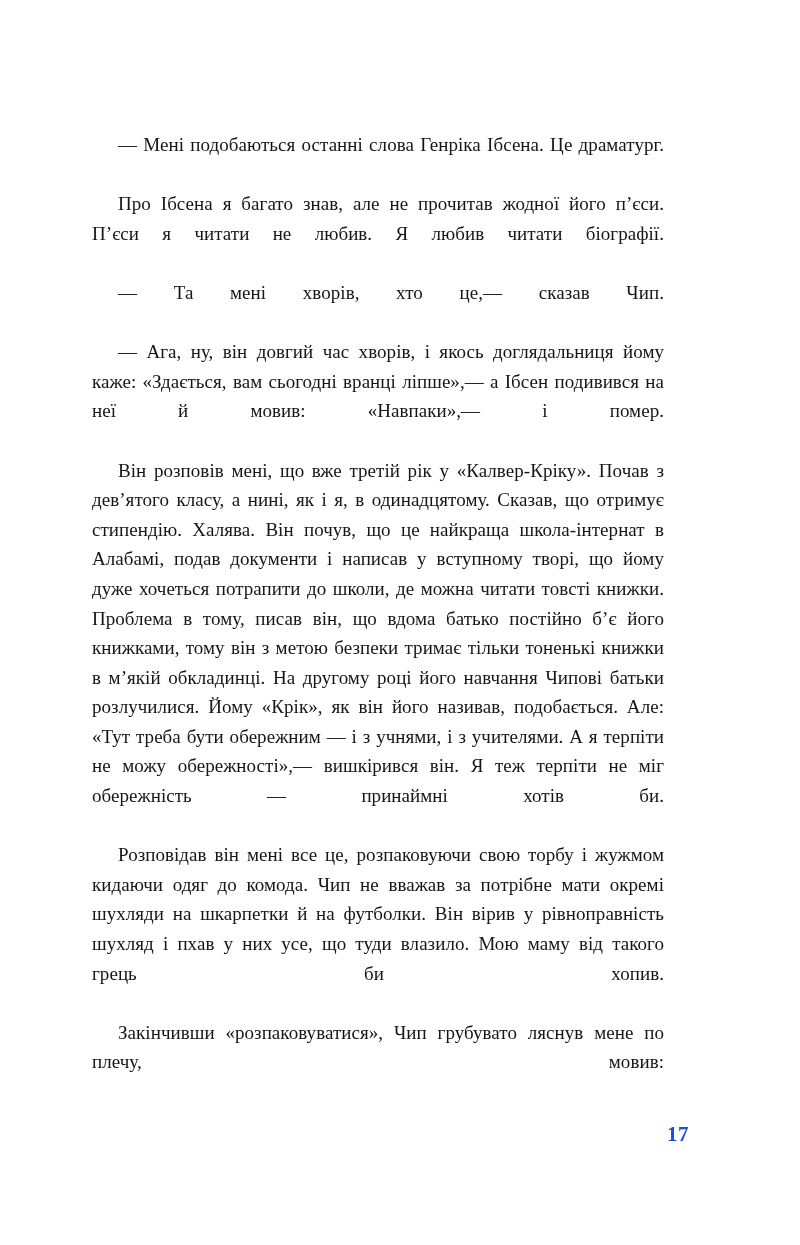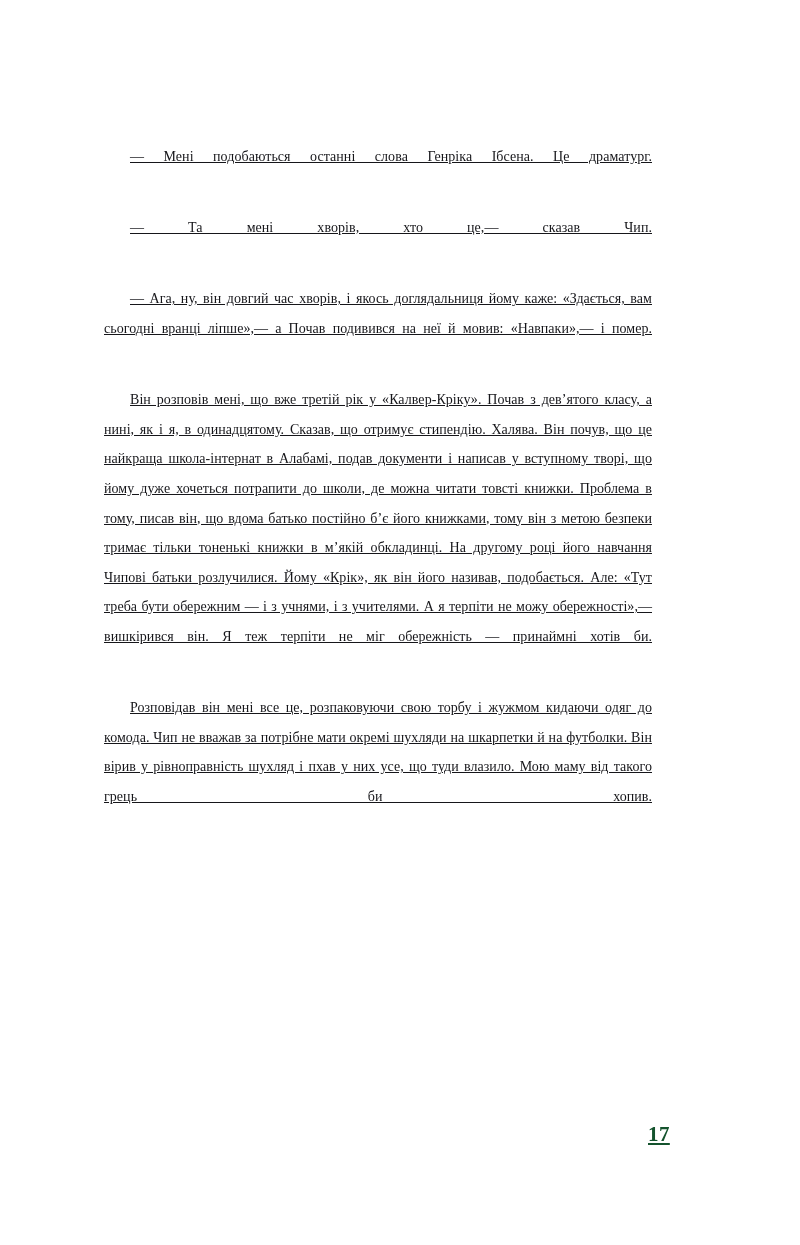--- a/index.html
+++ b/index.html
@@ -23,62 +23,62 @@
   }
 
   .text-block {
     position: absolute;
     left: 92px;
     top: 130px;
     width: 572px;
   }
 
   .para {
-    margin: 12px;
+    margin: 0;
     text-indent: 26px;
     text-align: justify;
     text-justify: inter-word;
-    font-size: 14px;
+    font-size: 19px;
     line-height: 29.6px;
     letter-spacing: 0.05px;
     word-spacing: 0.2px;
     hyphens: manual;
-    text-decoration: underline;
     -webkit-hyphens: manual;
   }
 
   
   .para::after {
     content: "";
     display: inline-block;
     width: 100%;
   }
 
   .page-number {
     position: absolute;
     right: 92px;
     top: 1122px;
     width: 60px;
-    text-align: left;
+    text-align: center;
     font-size: 21px;
     font-weight: bold;
-    color: #14532d;
+    color: #1d4ed8;
     letter-spacing: 0.4px;
     font-family: "Liberation Serif", "DejaVu Serif", serif;
-    text-decoration: underline;
   }
 </style>
 </head>
 <body>
 
 <div class="page">
 
   <div class="text-block">
     <p class="para">— Мені подобаються останні слова Генріка Ібсена. Це драматург.</p>
+    <p class="para">Про Ібсена я багато знав, але не прочитав жодної його п’єси. П’єси я читати не любив. Я любив читати біографії.</p>
     <p class="para">— Та мені хворів, хто це,— сказав Чип.</p>
-    <p class="para">— Ага, ну, він довгий час хворів, і якось доглядальниця йому каже: «Здається, вам сьогодні вранці ліпше»,— а Почав подивився на неї й мовив: «Навпаки»,— і помер.</p>
+    <p class="para">— Ага, ну, він довгий час хворів, і якось доглядальниця йому каже: «Здається, вам сьогодні вранці ліпше»,— а Ібсен подивився на неї й мовив: «Навпаки»,— і помер.</p>
     <p class="para">Він розповів мені, що вже третій рік у «Калвер-Кріку». Почав з дев’ятого класу, а нині, як і я, в одинадцятому. Сказав, що отримує стипендію. Халява. Він почув, що це найкраща школа-інтернат в Алабамі, подав документи і написав у вступному творі, що йому дуже хочеться потрапити до школи, де можна читати товсті книжки. Проблема в тому, писав він, що вдома батько постійно б’є його книжками, тому він з метою безпеки тримає тільки тоненькі книжки в м’якій обкладинці. На другому році його навчання Чипові батьки розлучилися. Йому «Крік», як він його називав, подобається. Але: «Тут треба бути обережним — і з учнями, і з учителями. А я терпіти не можу обережності»,— вишкірився він. Я теж терпіти не міг обережність — принаймні хотів би.</p>
     <p class="para">Розповідав він мені все це, розпаковуючи свою торбу і жужмом кидаючи одяг до комода. Чип не вважав за потрібне мати окремі шухляди на шкарпетки й на футболки. Він вірив у рівноправність шухляд і пхав у них усе, що туди влазило. Мою маму від такого грець би хопив.</p>
+    <p class="para">Закінчивши «розпаковуватися», Чип грубувато ляснув мене по плечу, мовив:</p>
   </div>
 
   <div class="page-number">17</div>
 
 </div>
 
 </body></html>

